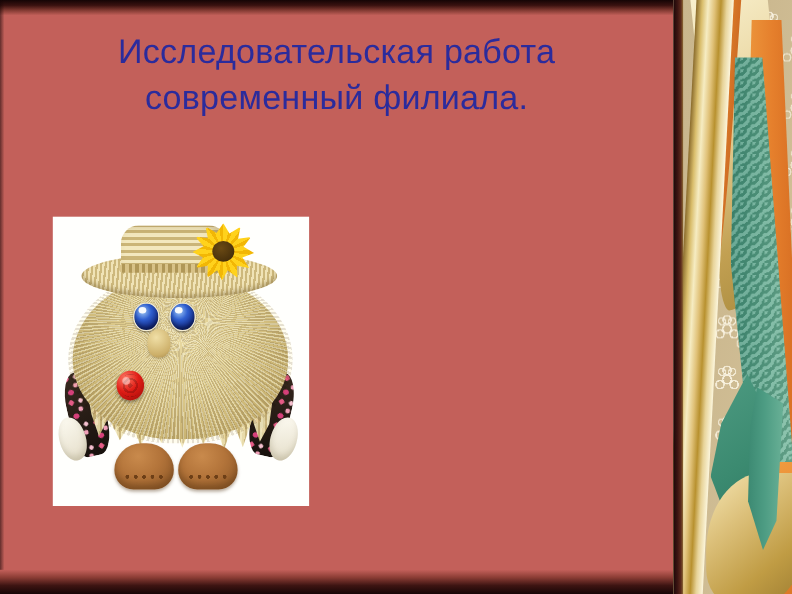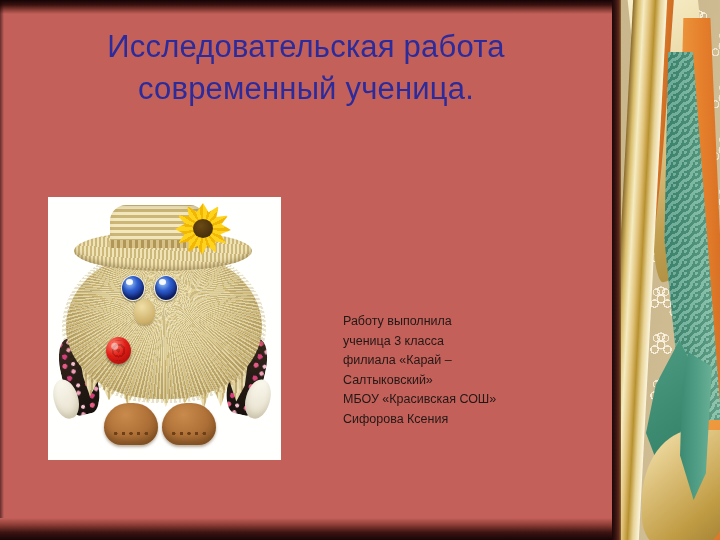--- a/index.html
+++ b/index.html
@@ -442,21 +442,21 @@
 
 <div id="slide">
 
   <div class="content-area">
 
     <div class="edge-top"></div>
     <div class="edge-left"></div>
 
     <div class="title">
       <span class="tline">Исследовательская работа</span>
-      <span class="tline">современный ученица.</span>
+      <span class="tline">современный филиала.</span>
     </div>
 
     <div class="picture">
       <div class="doll-stage">
 
         <div class="cloth left"></div>
         <div class="cloth right"></div>
 
         <div class="hand left"></div>
         <div class="hand right"></div>
@@ -478,28 +478,20 @@
           <div class="petals"></div>
           <div class="disc"></div>
         </div>
 
         <div class="shoe left"></div>
         <div class="shoe right"></div>
 
       </div>
     </div>
 
-    <div class="body-text">
-      <span class="bline">Работу выполнила</span>
-      <span class="bline">ученица 3 класса</span>
-      <span class="bline"> филиала «Карай –</span>
-      <span class="bline">Салтыковский»</span>
-      <span class="bline">МБОУ «Красивская СОШ»</span>
-      <span class="bline">Сифорова Ксения</span>
-    </div>
 
     <div class="edge-bottom"></div>
   </div>
 
   <div class="band">
     <div class="band-floral"></div>
     <div class="band-floral-2"></div>
     <div class="band-salmon"></div>
     <div class="band-orange2"></div>
     <div class="band-green"></div>

